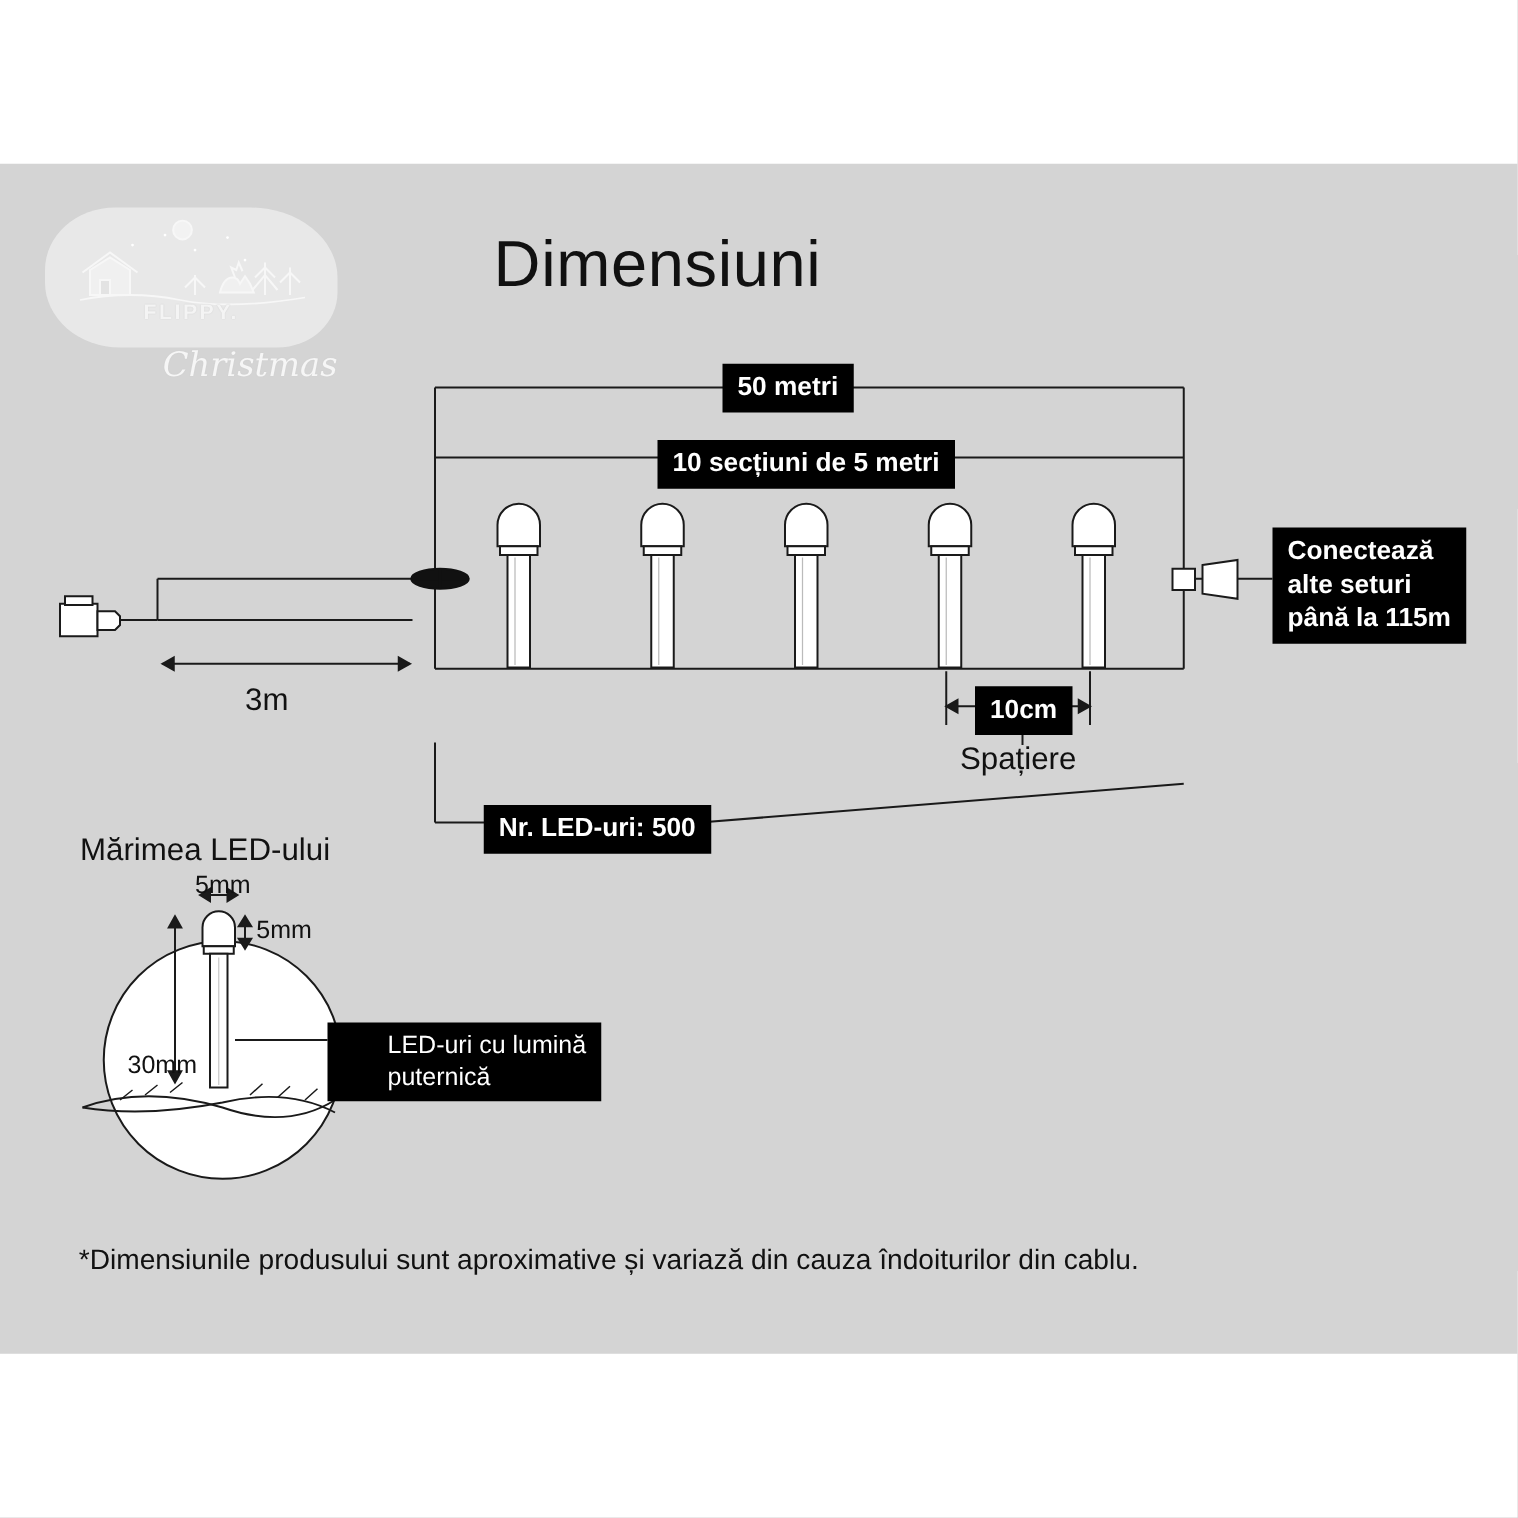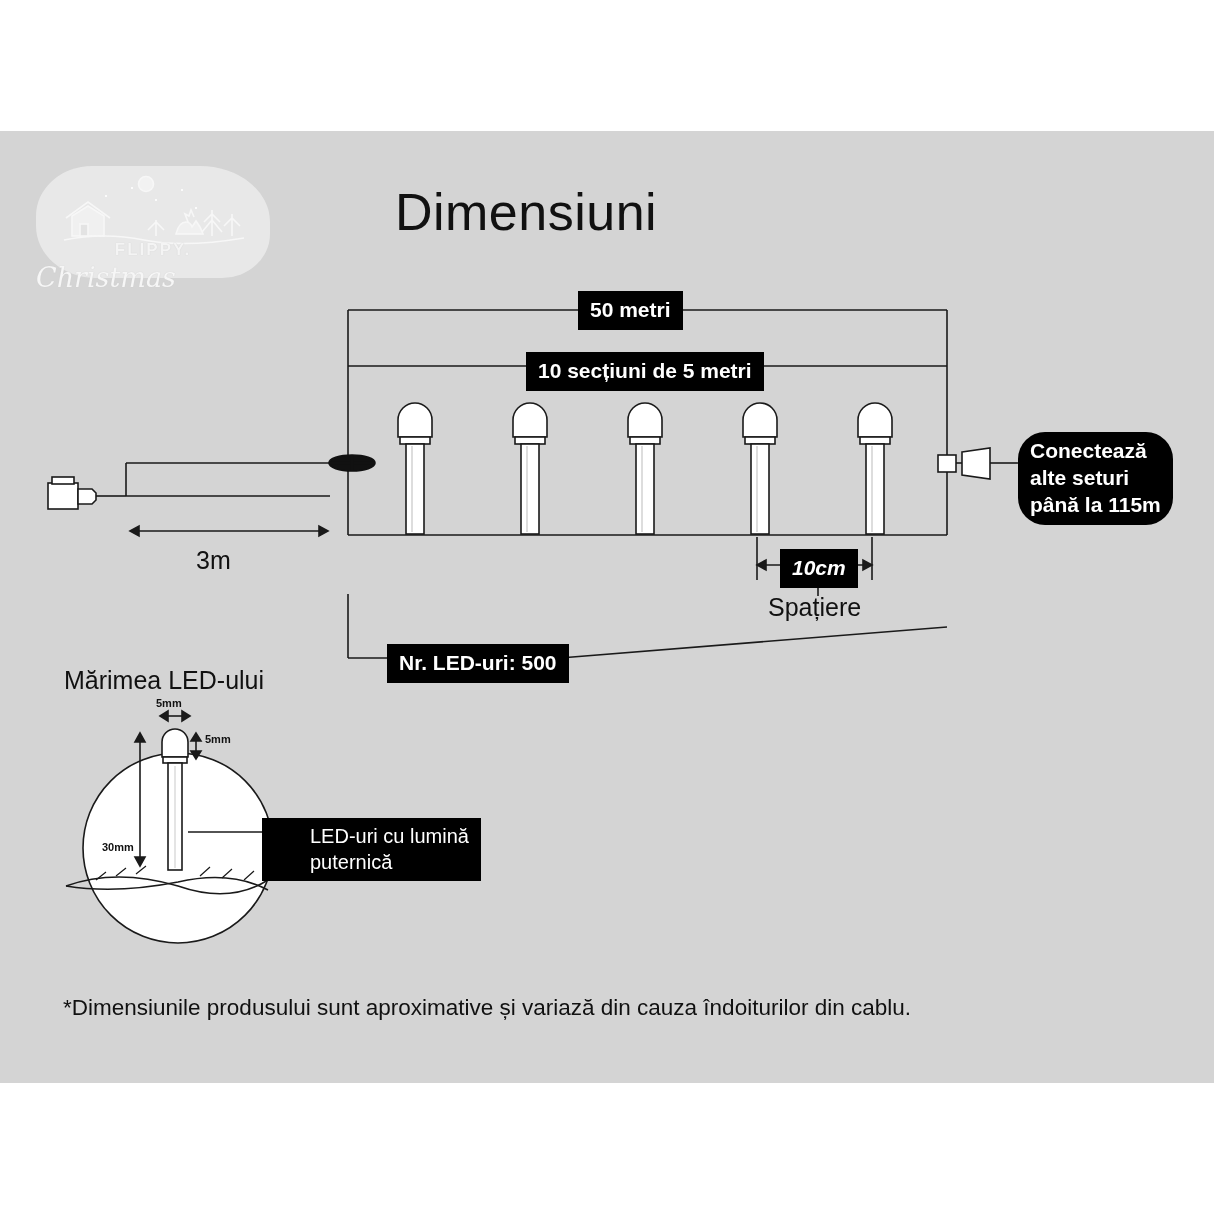--- a/index.html
+++ b/index.html
@@ -33,41 +33,41 @@
     background:#e9e9e9;
     border-radius:56px 70px 48px 60px/50px 56px 44px 52px;
     opacity:.95;
   }
   .logo-txt1{
     position:absolute;left:0;top:74px;width:234px;text-align:center;
     font-size:17px;letter-spacing:2px;color:#f4f4f4;font-weight:bold;
     text-shadow:0 0 1px #c9c9c9;
   }
   .logo-txt2{
-    position:absolute;left:0;top:96px;width:234px;text-align:left;
+    position:absolute;left:0;top:111px;width:234px;text-align:right;
     font-size:27px;color:#f6f6f6;font-family:"DejaVu Serif",serif;font-style:italic;
     text-shadow:0 0 1px #c9c9c9;
   }
   .logo svg{position:absolute;left:0;top:0;}
 
   
   .lbl{
     position:absolute;
     background:#000;color:#fff;
     font-size:19.5px;
     padding:6px 12px;
     line-height:1.28;
     white-space:pre-line;
     font-weight:400;
   }
   .lbl.big{font-size:21px;font-weight:bold;}
   .plain{
     position:absolute;color:#111;font-size:21px;
   }
-  .plain.sm{font-size:11px;font-weight:bold;}
+  .plain.sm{font-size:20px;}
   .footnote{
     position:absolute;left:0;top:995px;width:974px;text-align:center;
     font-size:22.5px;color:#111;
   }
   .sec-title{
     position:absolute;left:64px;top:666px;font-size:25px;color:#111;
   }
   svg{display:block;}
 </style>
 </head>
@@ -224,23 +224,23 @@
         <path d="M140 733 l-5 9 l10 0 z" fill="#1a1a1a"></path>
         <path d="M140 866 l-5 -9 l10 0 z" fill="#1a1a1a"></path>
       </g>
 
       <path d="M188 832 L262 832"></path>
     </g>
   </svg>
 
   <div class="lbl big" style="left:578px;top:291px;">50 metri</div>
   <div class="lbl big" style="left:526px;top:352px;">10 secțiuni de 5 metri</div>
-  <div class="lbl big" style="left:780px;top:549px;font-style:italic;">10cm</div>
+  <div class="lbl big" style="left:780px;top:549px;">10cm</div>
   <div class="lbl big" style="left:387px;top:644px;">Nr. LED-uri: 500</div>
-  <div class="lbl big" style="left:1018px;top:432px;border-radius:27px;">Conectează
+  <div class="lbl big" style="left:1018px;top:422px;">Conectează
 alte seturi
 până la 115m</div>
   <div class="lbl" style="left:262px;top:818px;font-size:20px;padding-left:48px;">LED-uri cu lumină
 puternică</div>
 
   <div class="plain" style="left:196px;top:546px;font-size:25px;">3m</div>
   <div class="plain" style="left:768px;top:593px;font-size:25px;">Spațiere</div>
   <div class="sec-title">Mărimea LED-ului</div>
   <div class="plain sm" style="left:156px;top:697px;">5mm</div>
   <div class="plain sm" style="left:205px;top:733px;">5mm</div>

